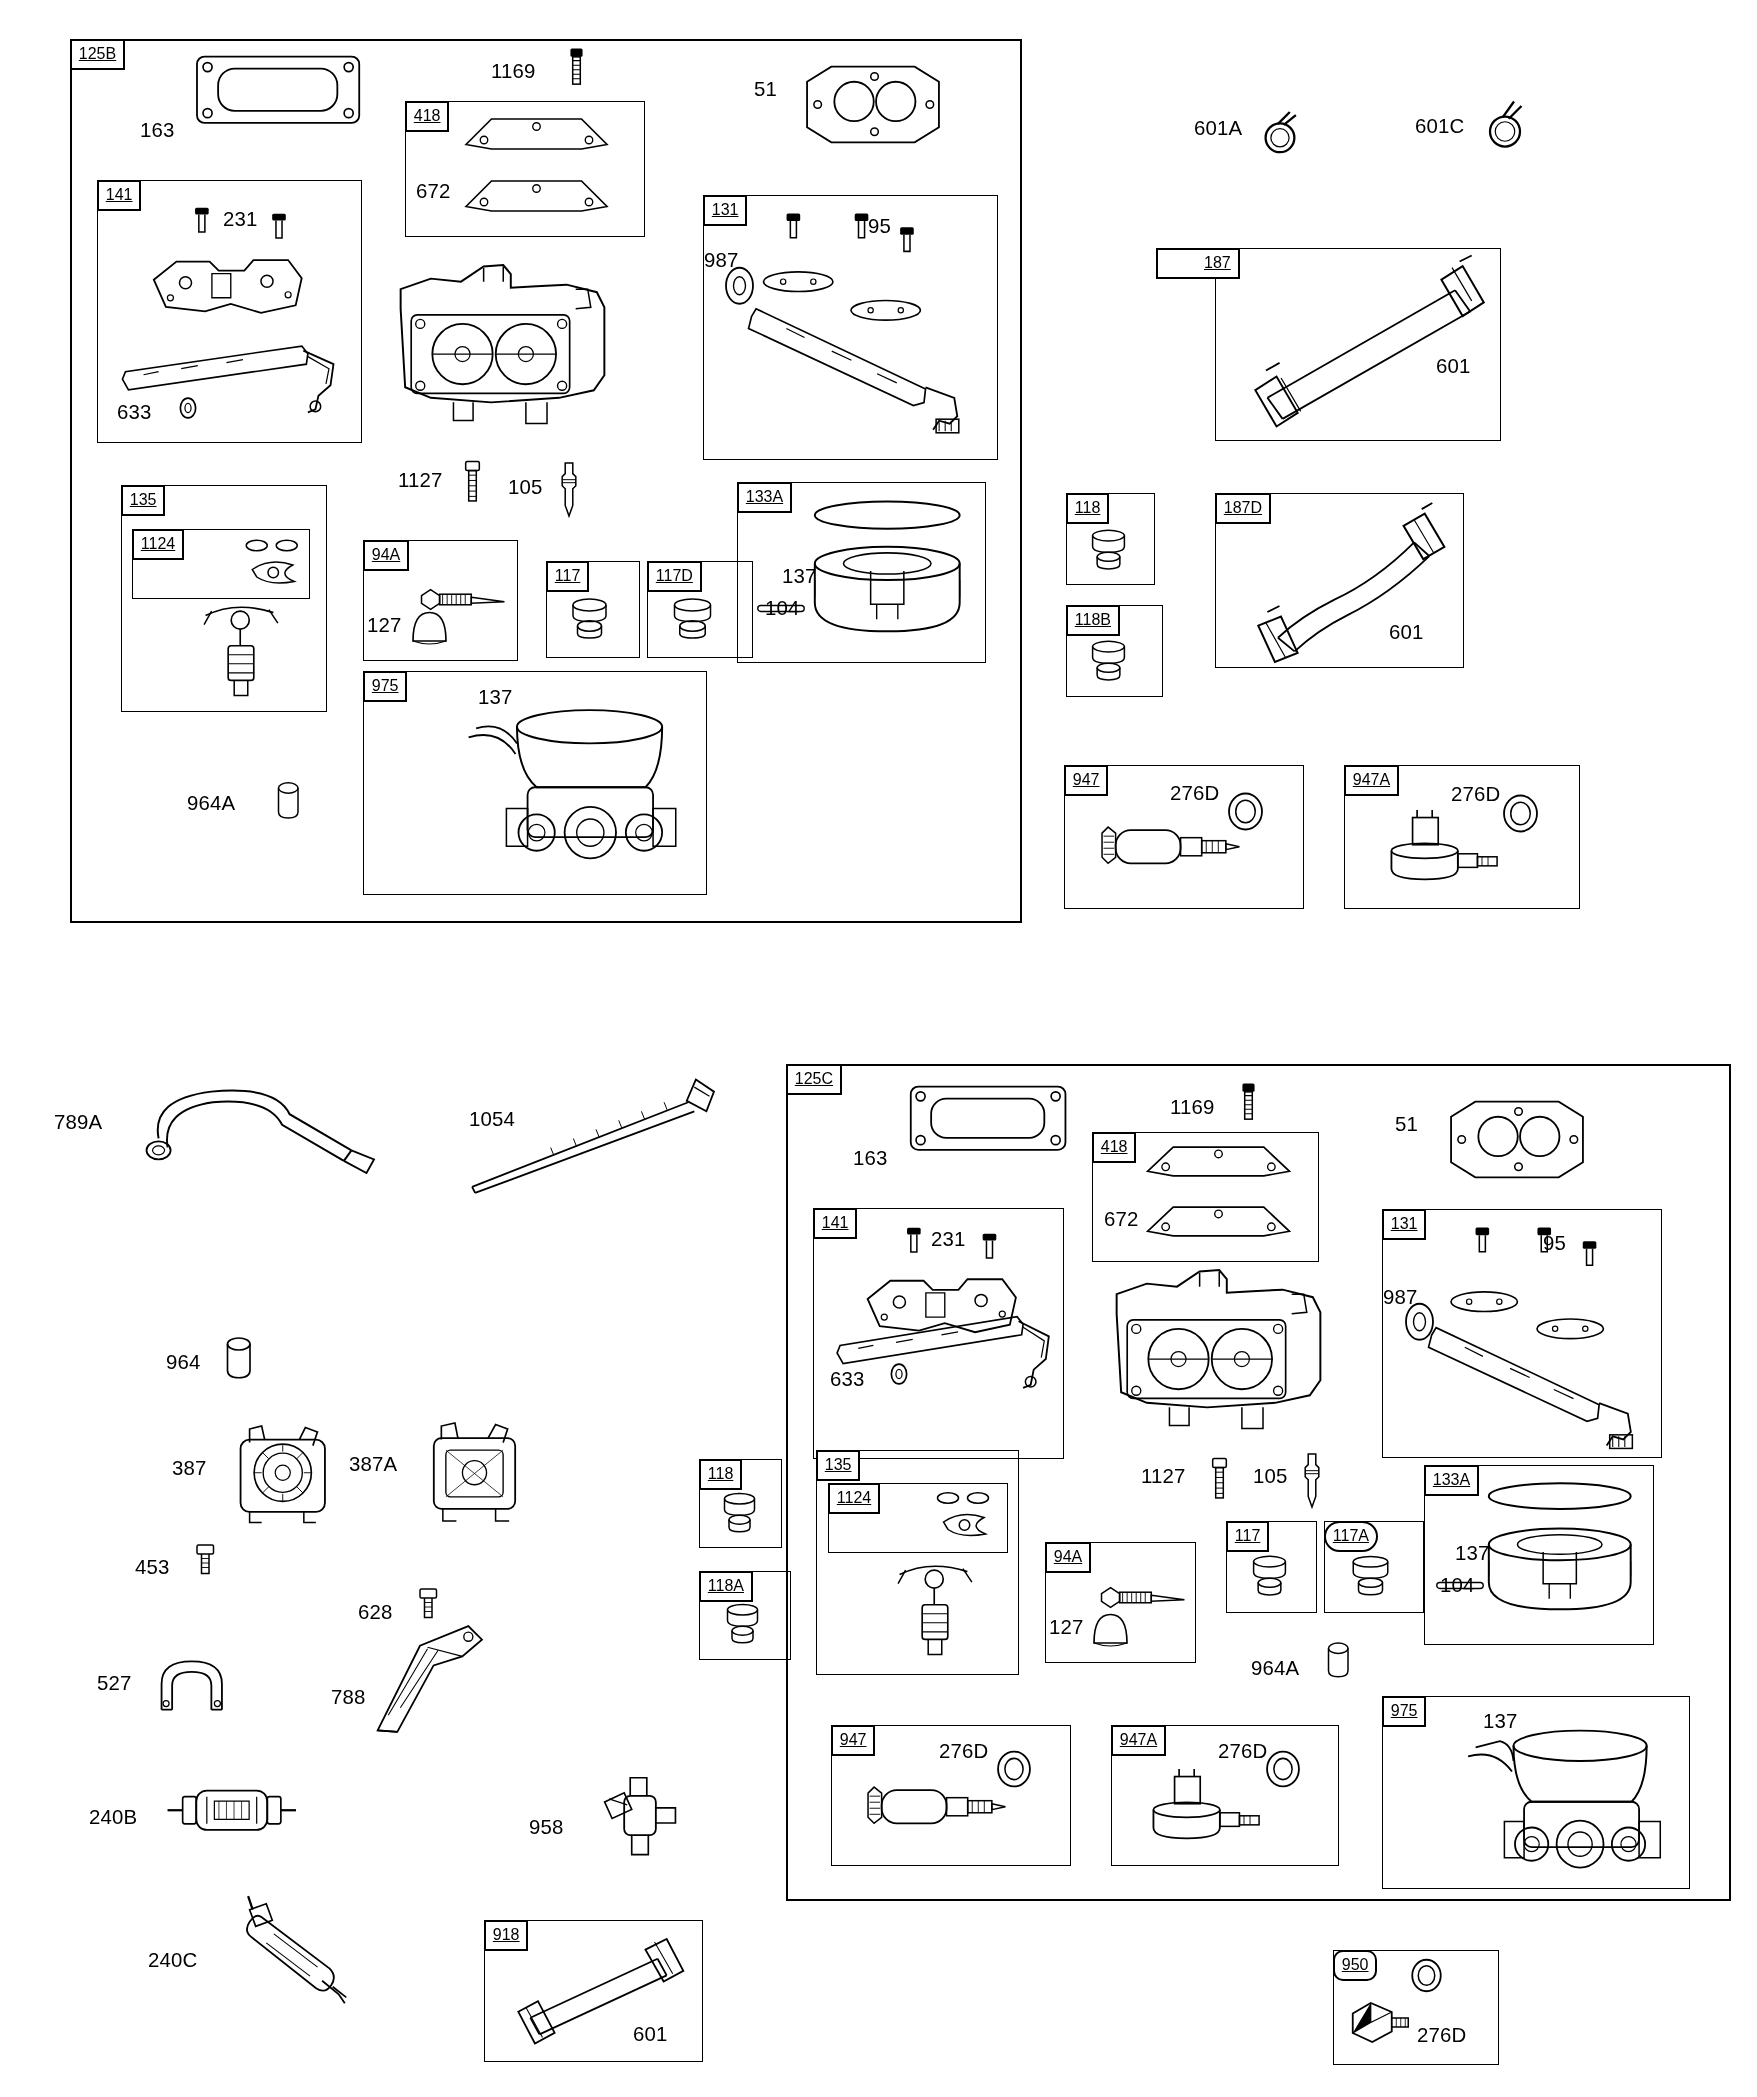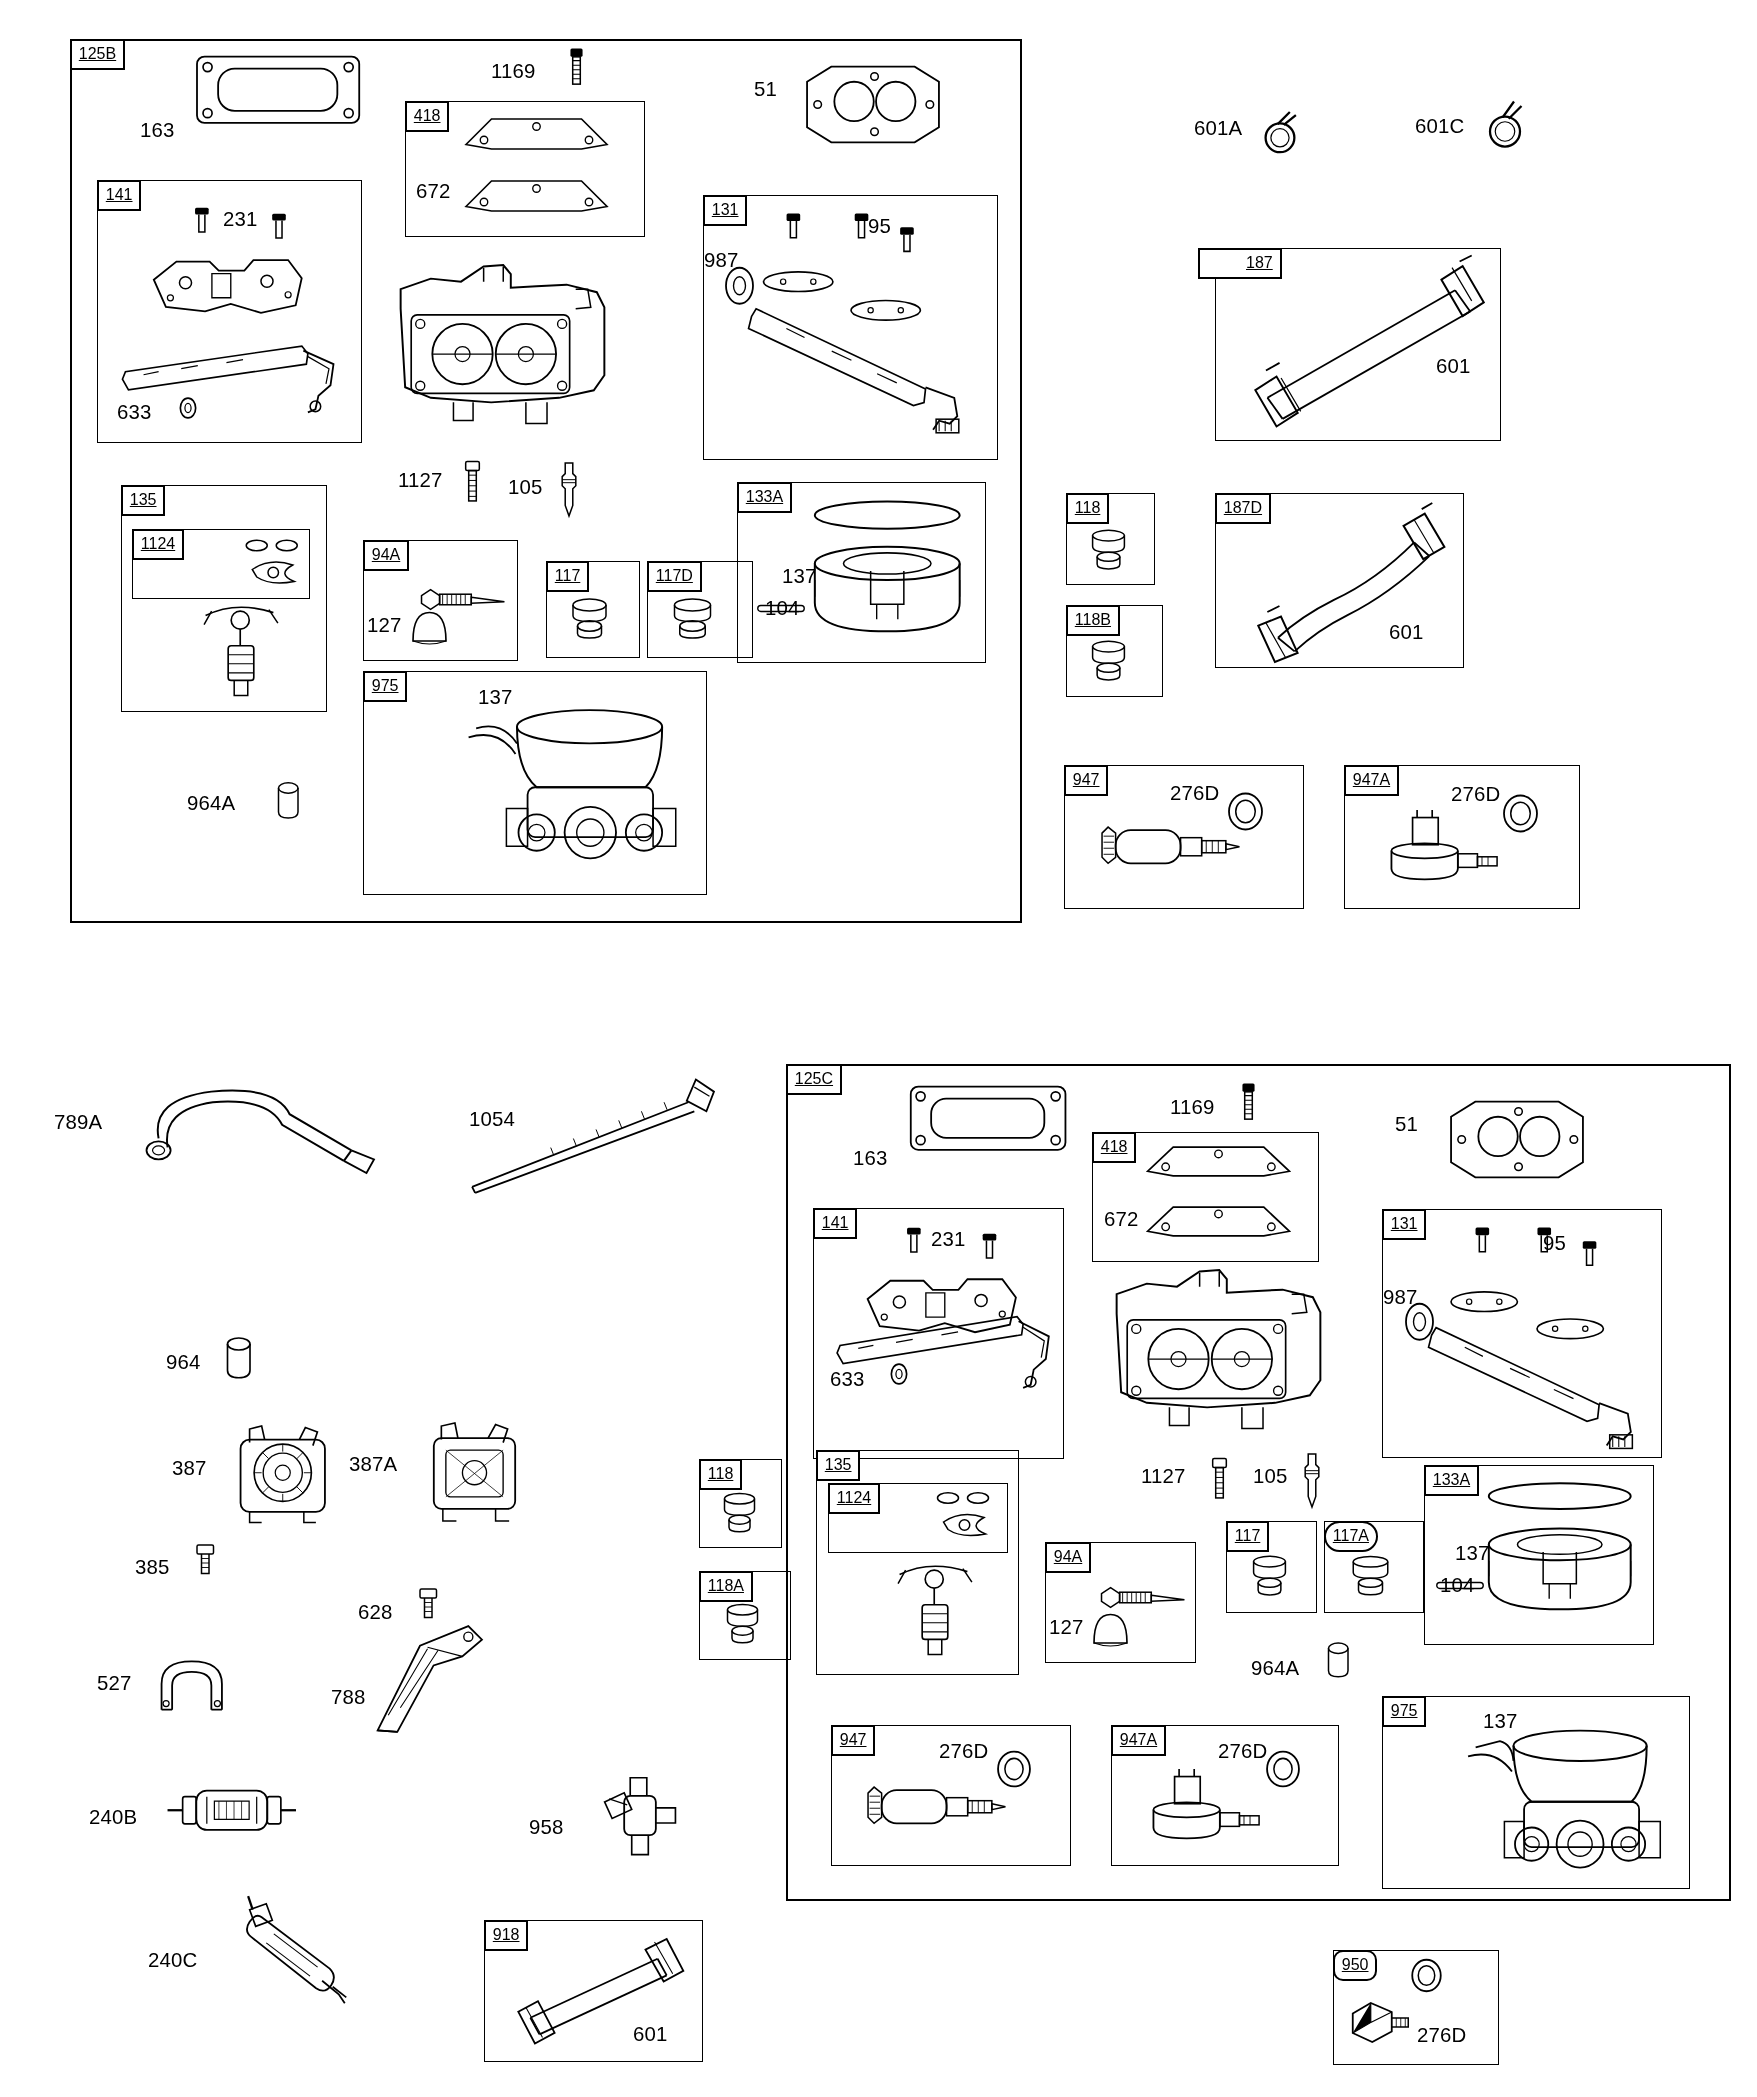--- a/index.html
+++ b/index.html
@@ -226,21 +226,21 @@
     <svg width="242" height="144" viewBox="0 0 320 190">
       <path d="M14 28 L20 18 L244 124 L242 142 L228 146 L10 44 Z" fill="none" stroke="#000" stroke-width="2.2"></path>
       <path d="M60 44 L84 56 M120 74 L146 86 M180 104 L206 116" stroke="#000" stroke-width="1.6"></path>
       <path d="M244 122 L282 136 L286 160 L276 170 L262 166 L254 178" fill="none" stroke="#000" stroke-width="2.4"></path>
       <rect x="258" y="164" width="30" height="18" fill="none" stroke="#000" stroke-width="2"></rect>
       <path d="M262 168 L262 180 M270 166 L270 180 M278 166 L278 180" stroke="#000" stroke-width="1.4"></path>
     </svg>
   </div>
 
   <div class="box thin" style="left:1215px; top:248px; width:286px; height:193px;"></div>
-  <div class="tag" style="left:1198px; top:248px;padding-left:46px;">187</div>
+  <div class="tag" style="left:1156px; top:248px;padding-left:46px;">187</div>
   <div class="lbl" style="left:1436px; top:355px;">601</div>
   <div class="art" style="left:1228px; top:257px;">
     <svg width="265" height="174" viewBox="0 0 350 230">
       <path d="M52 186 L300 44" fill="none" stroke="#000" stroke-width="2.4"></path>
       <path d="M72 214 L320 72" fill="none" stroke="#000" stroke-width="2.4"></path>
       <path d="M52 186 L72 214 M300 44 L320 72" stroke="#000" stroke-width="2.4"></path>
       <path d="M36 176 L64 158 L92 206 L64 224 Z" fill="none" stroke="#000" stroke-width="2.6"></path>
       <path d="M282 30 L310 12 L338 60 L310 78 Z" fill="none" stroke="#000" stroke-width="2.6"></path>
       <path d="M70 160 L96 204 M296 14 L322 58" stroke="#000" stroke-width="1.6"></path>
       <path d="M50 150 L68 140 M306 6 L322 -2" stroke="#000" stroke-width="2.4"></path>
@@ -508,21 +508,21 @@
       <path d="M24 30 L24 12 L42 8 L46 28" fill="none" stroke="#000" stroke-width="2.2"></path>
       <path d="M86 28 L96 10 L112 16 L106 34" fill="none" stroke="#000" stroke-width="2.2"></path>
       <rect x="14" y="28" width="108" height="94" rx="10" fill="none" stroke="#000" stroke-width="2.4"></rect>
       <rect x="30" y="44" width="76" height="62" rx="6" fill="none" stroke="#000" stroke-width="1.8"></rect>
       <circle cx="68" cy="74" r="16" fill="none" stroke="#000" stroke-width="1.8"></circle>
       <path d="M26 122 L26 138 L44 138 M96 122 L96 138 L114 138" fill="none" stroke="#000" stroke-width="2"></path>
       <path d="M30 44 L106 106 M106 44 L30 106" stroke="#000" stroke-width="1"></path>
     </svg>
   </div>
 
-  <div class="lbl" style="left:135px; top:1556px;">385</div>
+  <div class="lbl" style="left:135px; top:1556px;">453</div>
   <div class="art" style="left:191px; top:1542px;">
     <svg width="30" height="42" viewBox="0 0 40 56">
       <rect x="8" y="4" width="22" height="12" rx="2" fill="none" stroke="#000" stroke-width="2"></rect>
       <path d="M14 16 L14 42 L24 42 L24 16" fill="none" stroke="#000" stroke-width="2"></path>
       <path d="M14 22h10M14 28h10M14 34h10" stroke="#000" stroke-width="1.2"></path>
     </svg>
   </div>
 
   <div class="lbl" style="left:358px; top:1601px;">628</div>
   <div class="art" style="left:414px; top:1586px;">

